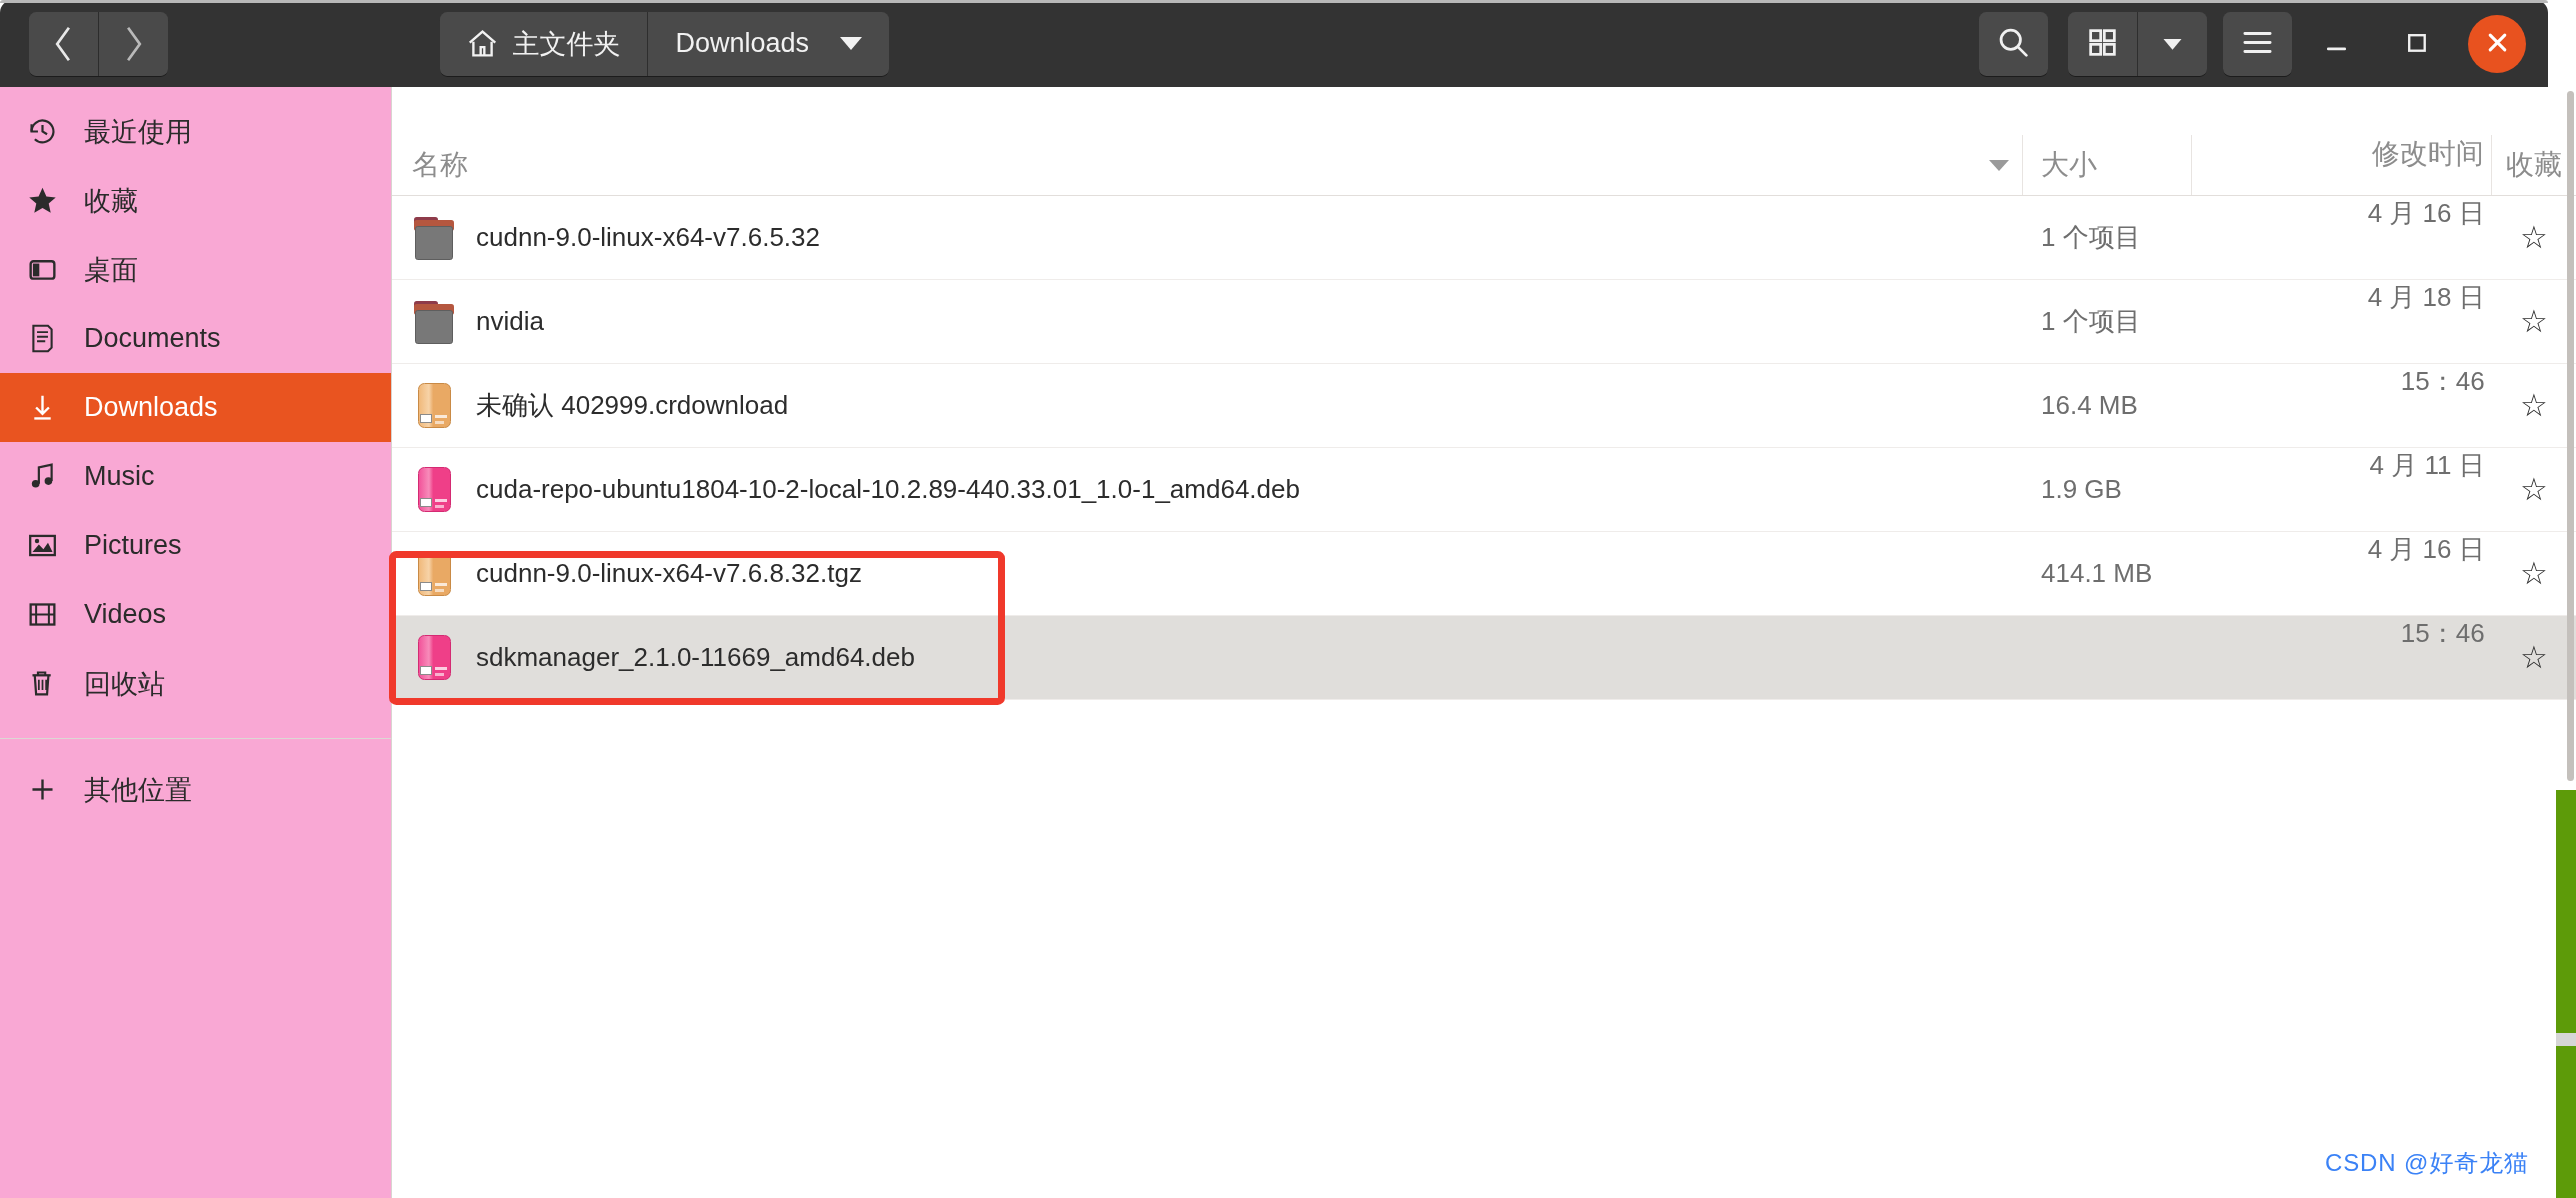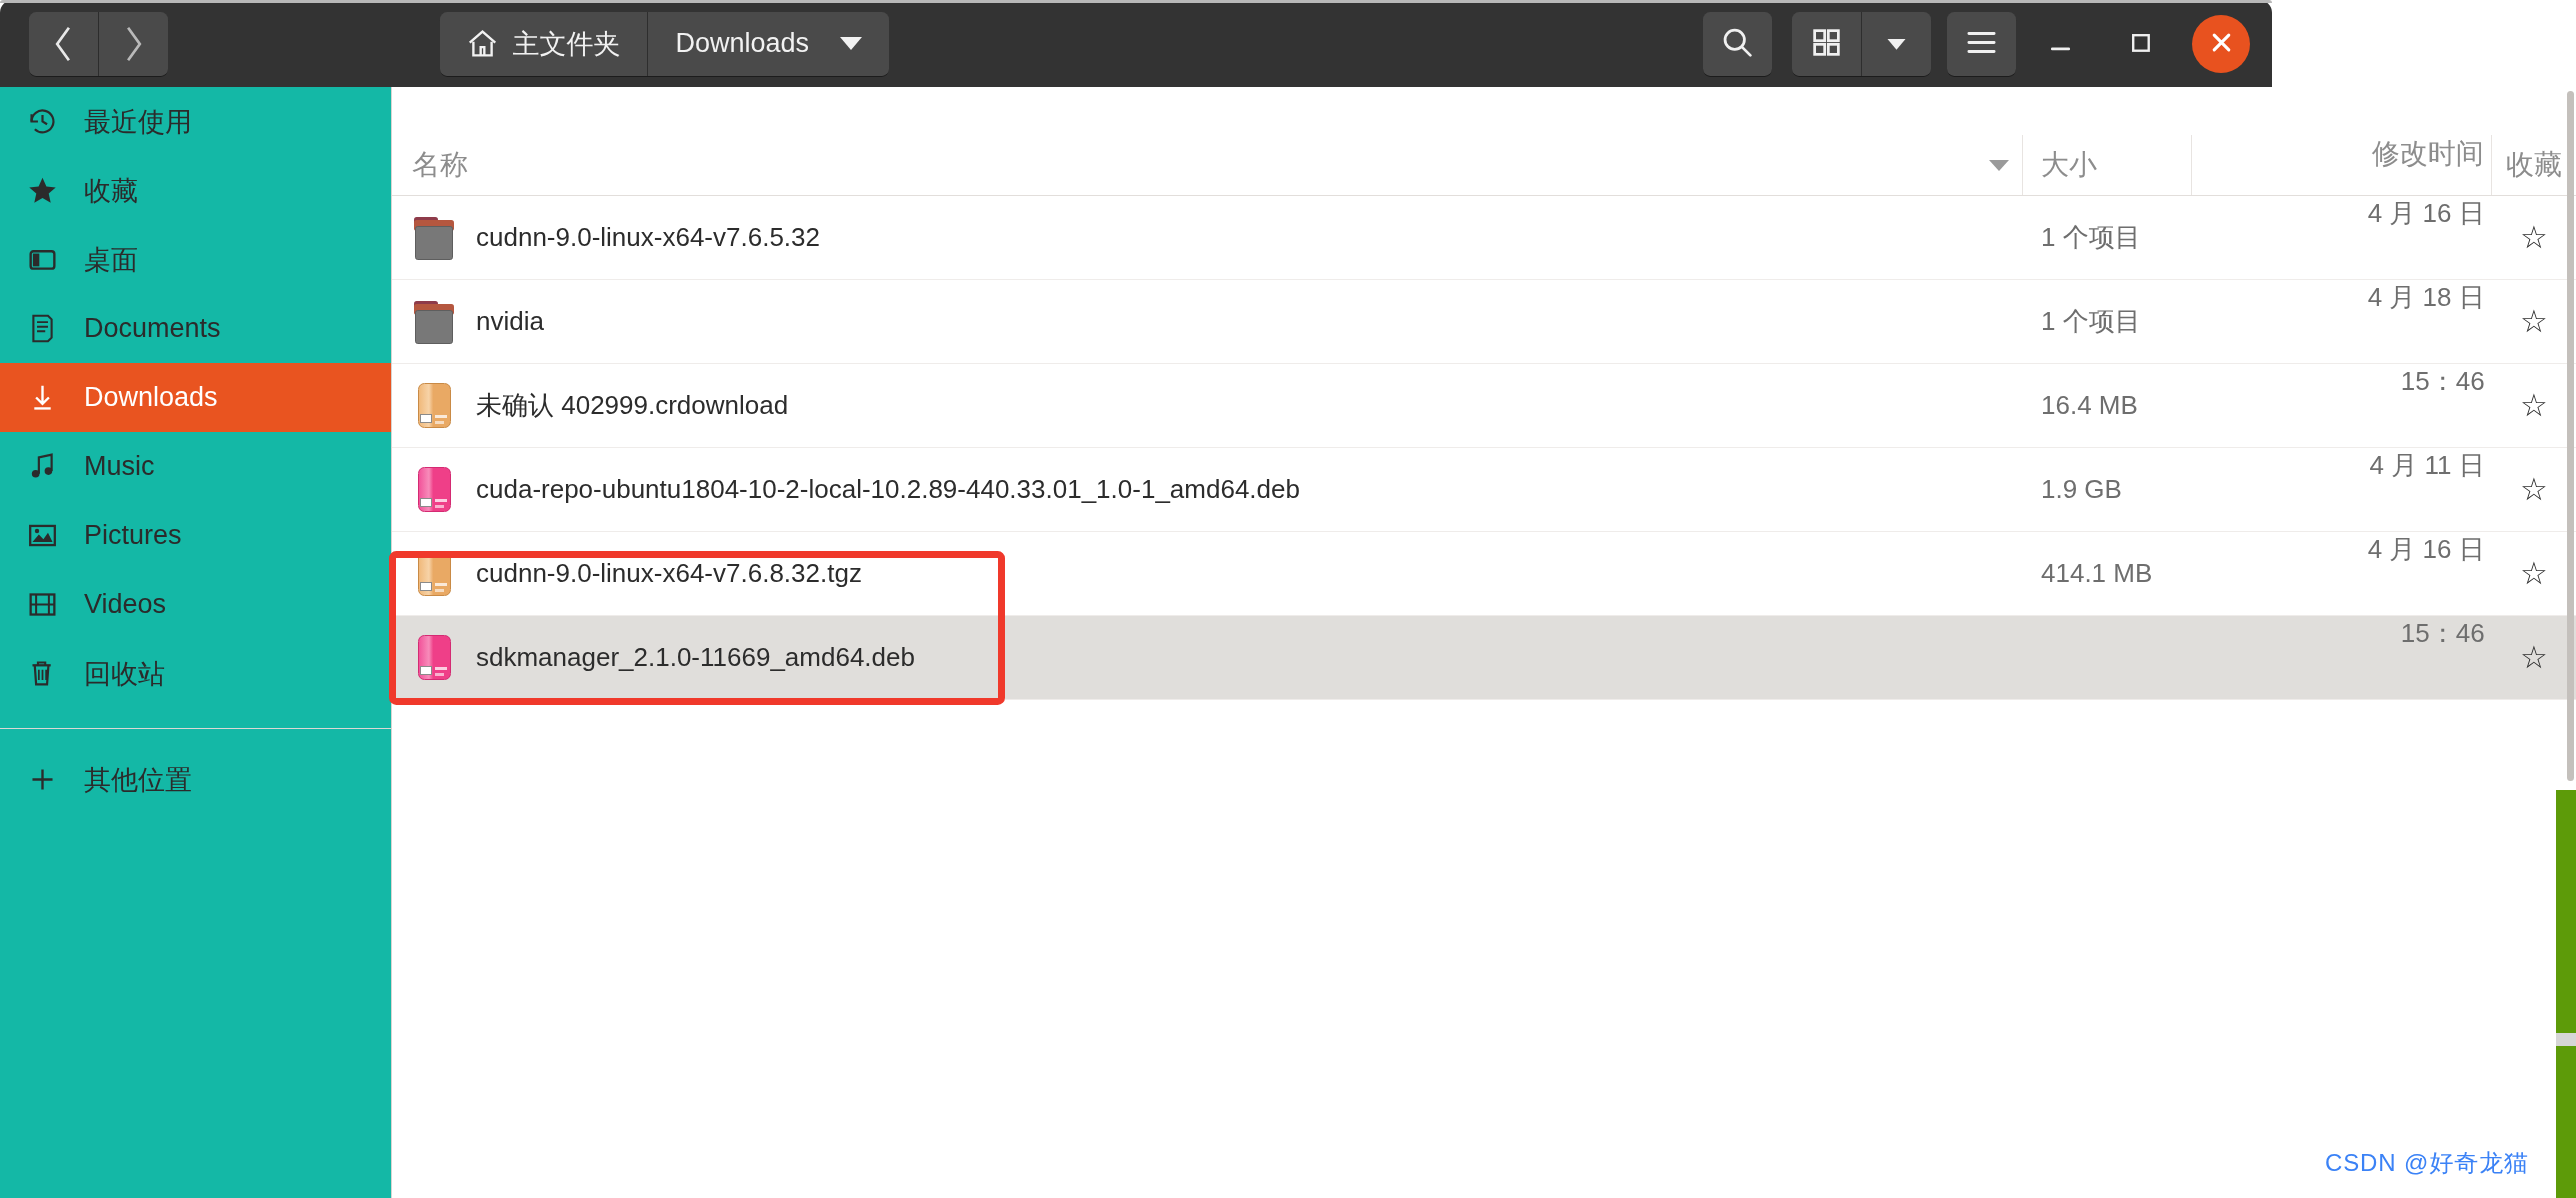--- a/index.html
+++ b/index.html
@@ -19,21 +19,21 @@
     left: 0; top: 0;
     width: 2576px; height: 1199px;
     background: #ffffff;
     overflow: hidden;
   }
 
   
   #titlebar {
     position: absolute;
     left: 0; top: 0;
-    width: 2272px; height: 87px;
+    width: 2548px; height: 87px;
     background: #333333;
     border-top-left-radius: 12.7px;
     border-top-right-radius: 12.7px;
     display: flex;
     align-items: center;
     box-sizing: border-box;
     padding: 0 16.3px;
   }
   #titlebar::before {
     content: "";
@@ -136,24 +136,24 @@
     position: absolute;
     left: 0; top: 87px;
     width: 2576px; height: 1112px;
     display: flex;
     background: #ffffff;
   }
 
   
   #sidebar {
     width: 392px;
-    background: #14b8a6;
+    background: #f9a8d4;
     border-right: 0.9px solid #d8d4d0;
     box-sizing: border-box;
-    padding-top: 0;
+    padding-top: 10px;
     position: relative;
     flex: 0 0 392px;
   }
   .sb-item {
     height: 69px;
     display: flex;
     align-items: center;
     gap: 23.6px;
     padding-left: 25.4px;
     color: #2b2b2b;

